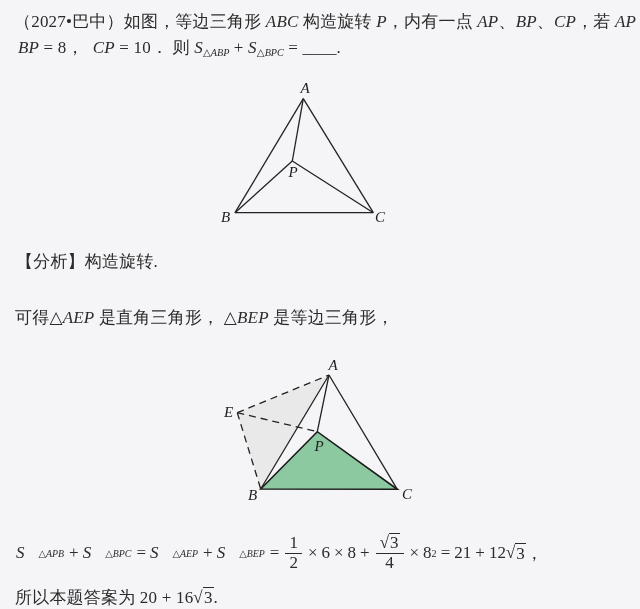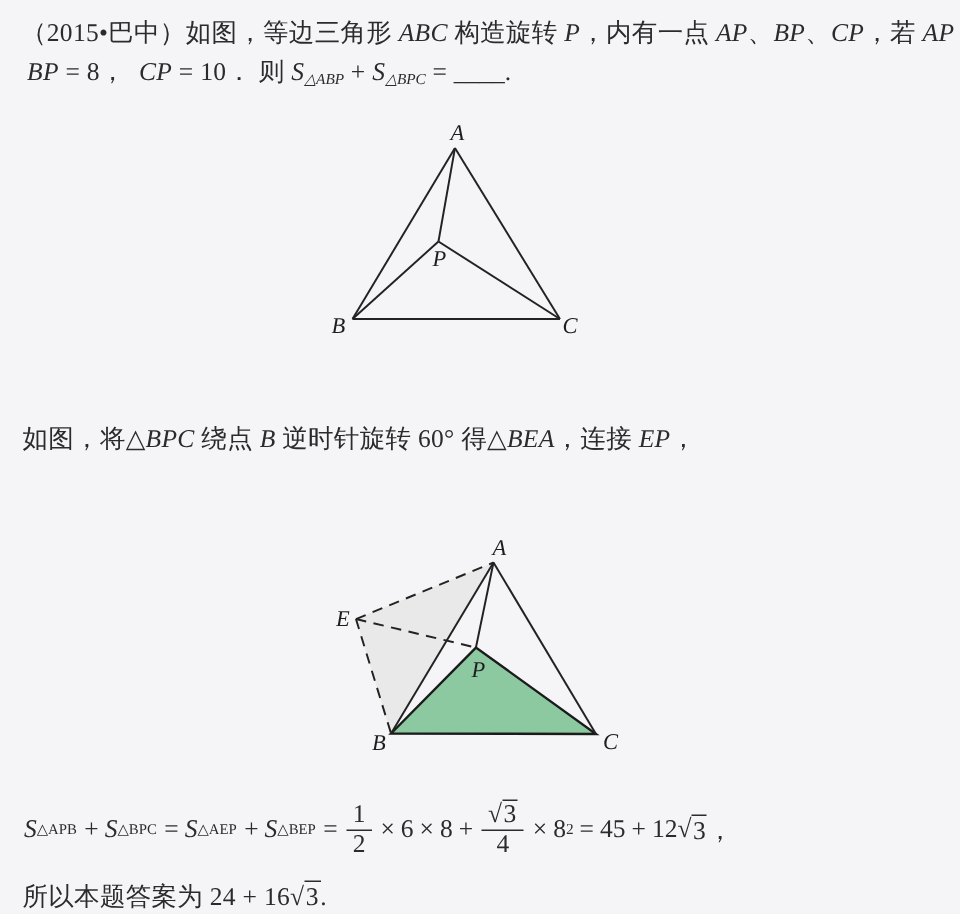--- a/index.html
+++ b/index.html
@@ -23,61 +23,62 @@
   .blank{letter-spacing:0;}
   .rs{font-style:normal;}
   .rd{border-top:1.4px solid #2b2b2b;padding:0 1px;}
   
   #formula{
     position:absolute;left:16px;top:528px;height:50px;
     display:flex;align-items:center;
     font-size:17px;white-space:nowrap;
   }
   .op{margin:0 4px;}
-  .ms{font-size:58%;vertical-align:-24%;margin-right:1px;letter-spacing:0;}
+  .ms{font-size:58%;font-style:italic;vertical-align:-24%;margin-right:1px;letter-spacing:0;margin-left:14px;}
   .frac{
     display:inline-flex;flex-direction:column;align-items:center;
     vertical-align:middle;margin:0 2px;line-height:1.1;
   }
   .frac .num{border-bottom:1.4px solid #2b2b2b;padding:0 4px;display:inline-flex;align-items:flex-end;}
   .frac .den{padding:0 2px;}
   sup{font-size:60%;}
   svg{position:absolute;}
   svg text{
     font-family:"Liberation Serif","DejaVu Serif",serif;
     font-style:italic;font-size:15px;fill:#1d1d1d;
   }
 </style>
 </head>
 <body>
 
 <div id="page">
 
-  <div class="tline" style="left:14px;top:11px;"><span>（2015•巴中）如图，等边三角形 </span><span class="v">ABC</span><span> 构造旋转 </span><span class="v">P</span><span>，内有一点 </span><span class="v">AP</span><span>、</span><span class="v">BP</span><span>、</span><span class="v">CP</span><span>，若 </span><span class="v">AP</span><span> = 6，</span></div>
+  <div class="tline" style="left:14px;top:11px;"><span>（2027•巴中）如图，等边三角形 </span><span class="v">ABC</span><span> 构造旋转 </span><span class="v">P</span><span>，内有一点 </span><span class="v">AP</span><span>、</span><span class="v">BP</span><span>、</span><span class="v">CP</span><span>，若 </span><span class="v">AP</span><span> = 6，</span></div>
 
-  <div class="tline" style="left:18px;top:37px;font-family:Liberation Serif, serif;"><span class="v">BP</span><span> = 8，&nbsp; </span><span class="v">CP</span><span> = 10．&nbsp;则 </span><span class="v">S</span><span class="sub">△ABP</span><span> + </span><span class="v">S</span><span class="sub">△BPC</span><span> = </span><span class="blank">____</span><span>.</span></div>
+  <div class="tline" style="left:18px;top:37px;"><span class="v">BP</span><span> = 8，&nbsp; </span><span class="v">CP</span><span> = 10．&nbsp;则 </span><span class="v">S</span><span class="sub">△ABP</span><span> + </span><span class="v">S</span><span class="sub">△BPC</span><span> = </span><span class="blank">____</span><span>.</span></div>
 
   <svg style="left:205px;top:80px;" width="200" height="152" viewBox="0 0 200 152">
     <g stroke="#222222" stroke-width="1.3" fill="none">
       <line x1="98.3" y1="18.7" x2="30" y2="132.7"></line>
       <line x1="30" y1="132.7" x2="168.3" y2="132.7"></line>
       <line x1="168.3" y1="132.7" x2="98.3" y2="18.7"></line>
       <line x1="98.3" y1="18.7" x2="87.3" y2="81"></line>
       <line x1="30" y1="132.7" x2="87.3" y2="81"></line>
       <line x1="168.3" y1="132.7" x2="87.3" y2="81"></line>
     </g>
     <text x="100" y="13" text-anchor="middle">A</text>
     <text x="16" y="142">B</text>
     <text x="170" y="142">C</text>
     <text x="88" y="97" text-anchor="middle">P</text>
   </svg>
 
+  <div class="tline" style="left:16px;top:251px;"><span>【分析】构造旋转.</span></div>
 
-  <div class="tline" style="left:15px;top:282px;"><span>如图，将△</span><span class="v">BPC</span><span> 绕点 </span><span class="v">B</span><span> 逆时针旋转 60°&nbsp;得△</span><span class="v">BEA</span><span>，连接 </span><span class="v">EP</span><span>，</span></div>
 
+  <div class="tline" style="left:15px;top:307px;"><span>可得△</span><span class="v">AEP</span><span> 是直角三角形，&nbsp;△</span><span class="v">BEP</span><span> 是等边三角形，</span></div>
 
   <svg style="left:224px;top:358px;" width="210" height="150" viewBox="0 0 210 150">
     <polygon points="13.3,54.7 105,17 36.7,131" stroke="none" fill="#e9e9ea"></polygon>
     <polygon points="36.7,131 93.3,73.7 173.3,131.3" stroke="#1b1b1b" stroke-width="1.6" fill="#8dc9a0"></polygon>
     <g stroke="#222222" stroke-width="1.3" fill="none">
       <line x1="105" y1="17" x2="36.7" y2="131"></line>
       <line x1="105" y1="17" x2="173.3" y2="131.3"></line>
       <line x1="105" y1="17" x2="93.3" y2="73.7"></line>
     </g>
     <g stroke="#222222" stroke-width="1.3" fill="none" stroke-dasharray="7 5">
@@ -118,23 +119,23 @@
         <span class="num">
           <span class="rs">√</span>
           <span class="rd">3</span>
         </span>
         <span class="den">4</span>
       </span>
     <span class="op">×</span>
     <span>8</span>
       <sup>2</sup>
     <span class="op">=</span>
-    <span>45</span>
+    <span>21</span>
     <span class="op">+</span>
     <span>12</span>
       <span class="rs">√</span>
       <span class="rd">3</span>
     <span>，</span>
   </div>
 
-  <div class="tline" style="left:15px;top:587px;"><span>所以本题答案为 24 + 16</span><span class="rs">√</span><span class="rd">3</span><span>.</span></div>
+  <div class="tline" style="left:15px;top:587px;"><span>所以本题答案为 20 + 16</span><span class="rs">√</span><span class="rd">3</span><span>.</span></div>
 
 </div>
 
 </body></html>

